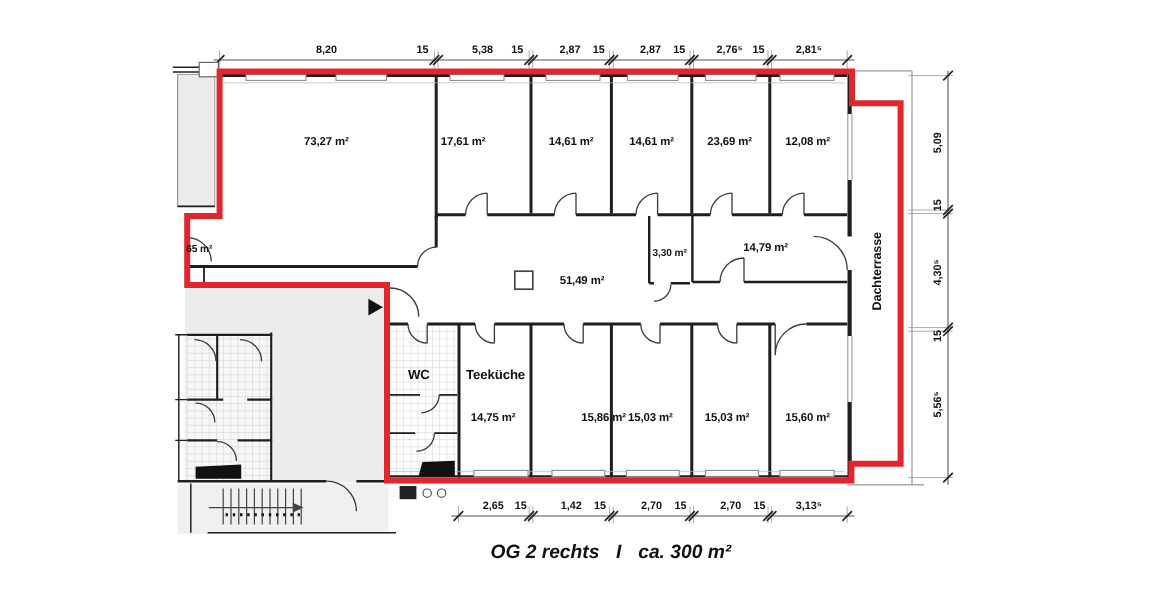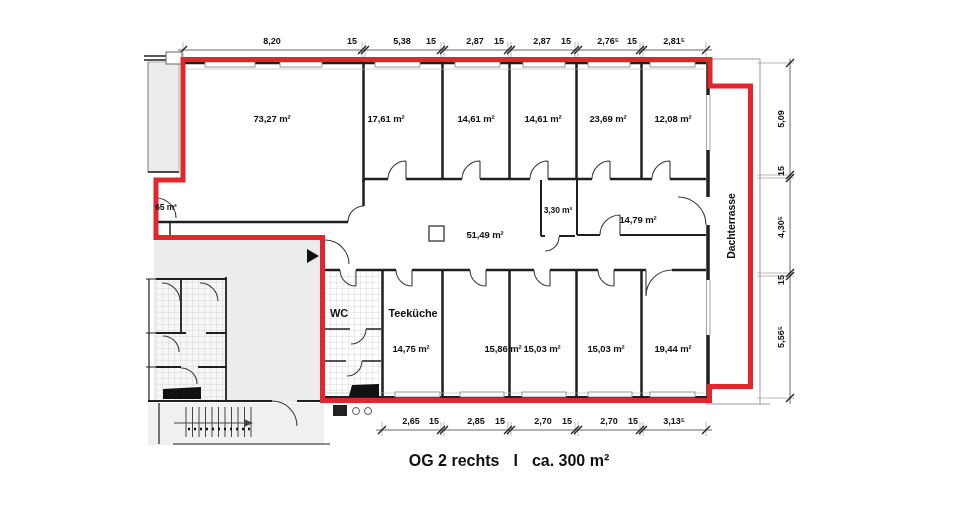--- a/index.html
+++ b/index.html
@@ -7,21 +7,21 @@
         font-family:"Liberation Sans","DejaVu Sans",sans-serif;color:#111;}
   .plan svg{position:absolute;left:0;top:0;}
   .lbl{position:absolute;transform:translate(-50%,-50%);font-size:9.5px;font-weight:700;
        white-space:nowrap;letter-spacing:-0.1px;}
   .lbl.big{font-size:11px;}
   .lbl.sm{font-size:8.5px;}
   .dim{position:absolute;transform:translate(-50%,-50%);font-size:9px;font-weight:700;white-space:nowrap;}
   .dim.vert{transform:translate(-50%,-50%) rotate(-90deg);}
   .lbl.vert{transform:translate(-50%,-50%) rotate(-90deg);font-size:10.5px;}
   .title{position:absolute;left:509px;top:461px;transform:translate(-50%,-50%);
-         font-size:16px;font-weight:700;white-space:nowrap;}
+         font-size:16px;font-weight:700;white-space:nowrap;font-style:italic;}
   .title .sep{margin:0 14px;}
 </style>
 </head>
 <body>
 
 <div class="plan">
 
   <svg width="960" height="505" viewBox="0 0 960 505">
     <defs>
       <pattern id="tiles" width="6" height="6" patternUnits="userSpaceOnUse">
@@ -134,30 +134,30 @@
     <polygon points="307,249 319,256 307,263" fill="#111"></polygon>
   </svg>
 
   <div class="lbl" style="left:272px;top:118px">73,27 m²</div>
   <div class="lbl" style="left:386px;top:118px">17,61 m²</div>
   <div class="lbl" style="left:476px;top:118px">14,61 m²</div>
   <div class="lbl" style="left:543px;top:118px">14,61 m²</div>
   <div class="lbl" style="left:608px;top:118px">23,69 m²</div>
   <div class="lbl" style="left:673px;top:118px">12,08 m²</div>
   <div class="lbl sm" style="left:558px;top:210px">3,30 m²</div>
-  <div class="lbl" style="left:638px;top:219px">14,79 m²</div>
+  <div class="lbl" style="left:638px;top:207px">14,79 m²</div>
   <div class="lbl" style="left:485px;top:234px">51,49 m²</div>
   <div class="lbl sm" style="left:166px;top:207px">65 m²</div>
-  <div class="lbl big" style="left:339px;top:313px">WC</div>
+  <div class="lbl big" style="left:349px;top:313px">WC</div>
   <div class="lbl big" style="left:413px;top:313px">Teeküche</div>
   <div class="lbl" style="left:411px;top:348px">14,75 m²</div>
   <div class="lbl" style="left:503px;top:348px">15,86 m²</div>
   <div class="lbl" style="left:542px;top:348px">15,03 m²</div>
   <div class="lbl" style="left:606px;top:348px">15,03 m²</div>
-  <div class="lbl" style="left:673px;top:348px">19,44 m²</div>
+  <div class="lbl" style="left:673px;top:348px">15,60 m²</div>
   <div class="lbl vert" style="left:731px;top:226px">Dachterrasse</div>
 
   <div class="dim" style="left:272px;top:41px">8,20</div>
   <div class="dim" style="left:352px;top:41px">15</div>
   <div class="dim" style="left:402px;top:41px">5,38</div>
   <div class="dim" style="left:431px;top:41px">15</div>
   <div class="dim" style="left:475px;top:41px">2,87</div>
   <div class="dim" style="left:499px;top:41px">15</div>
   <div class="dim" style="left:542px;top:41px">2,87</div>
   <div class="dim" style="left:566px;top:41px">15</div>
@@ -166,21 +166,21 @@
   <div class="dim" style="left:674px;top:41px">2,81⁵</div>
 
   <div class="dim vert" style="left:781px;top:119px">5,09</div>
   <div class="dim vert" style="left:781px;top:171px">15</div>
   <div class="dim vert" style="left:781px;top:227px">4,30⁵</div>
   <div class="dim vert" style="left:781px;top:280px">15</div>
   <div class="dim vert" style="left:781px;top:337px">5,56⁵</div>
 
   <div class="dim" style="left:411px;top:421px">2,65</div>
   <div class="dim" style="left:434px;top:421px">15</div>
-  <div class="dim" style="left:476px;top:421px">2,85</div>
+  <div class="dim" style="left:476px;top:421px">1,42</div>
   <div class="dim" style="left:500px;top:421px">15</div>
   <div class="dim" style="left:543px;top:421px">2,70</div>
   <div class="dim" style="left:567px;top:421px">15</div>
   <div class="dim" style="left:609px;top:421px">2,70</div>
   <div class="dim" style="left:633px;top:421px">15</div>
   <div class="dim" style="left:674px;top:421px">3,13⁵</div>
 
   <div class="title">
     <span>OG 2 rechts</span><span class="sep">I</span><span>ca. 300 m²</span>
   </div>

